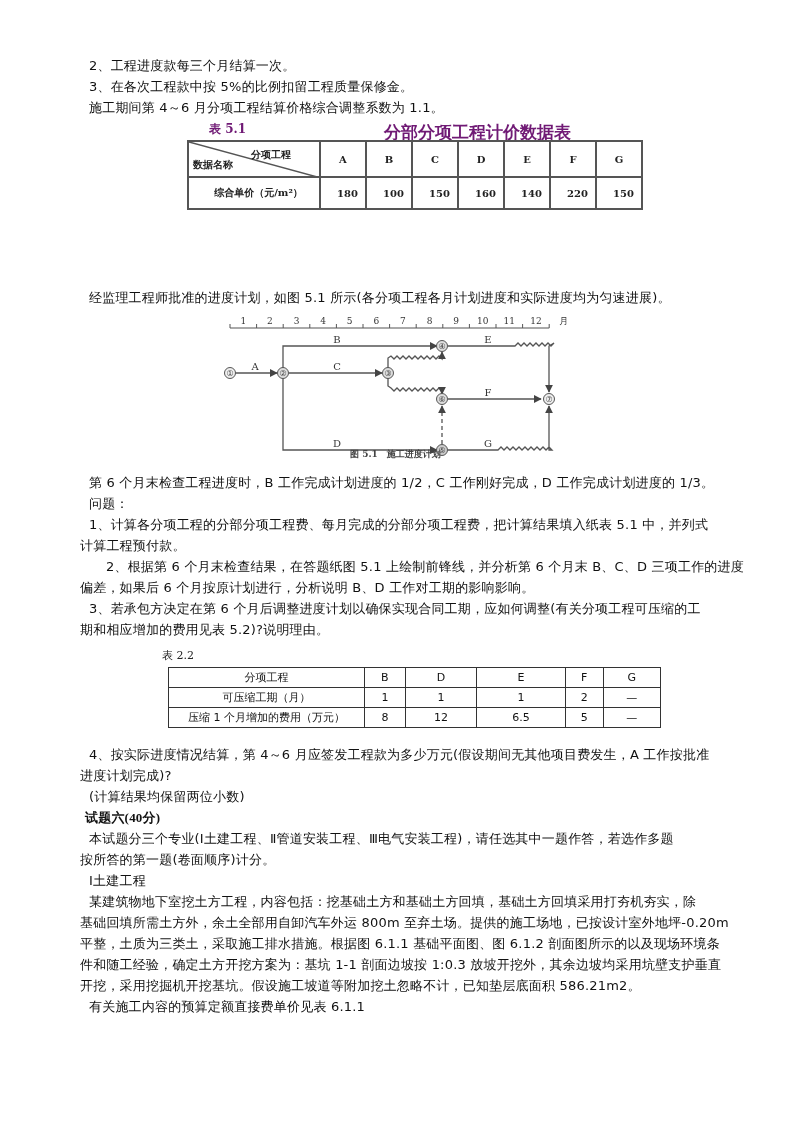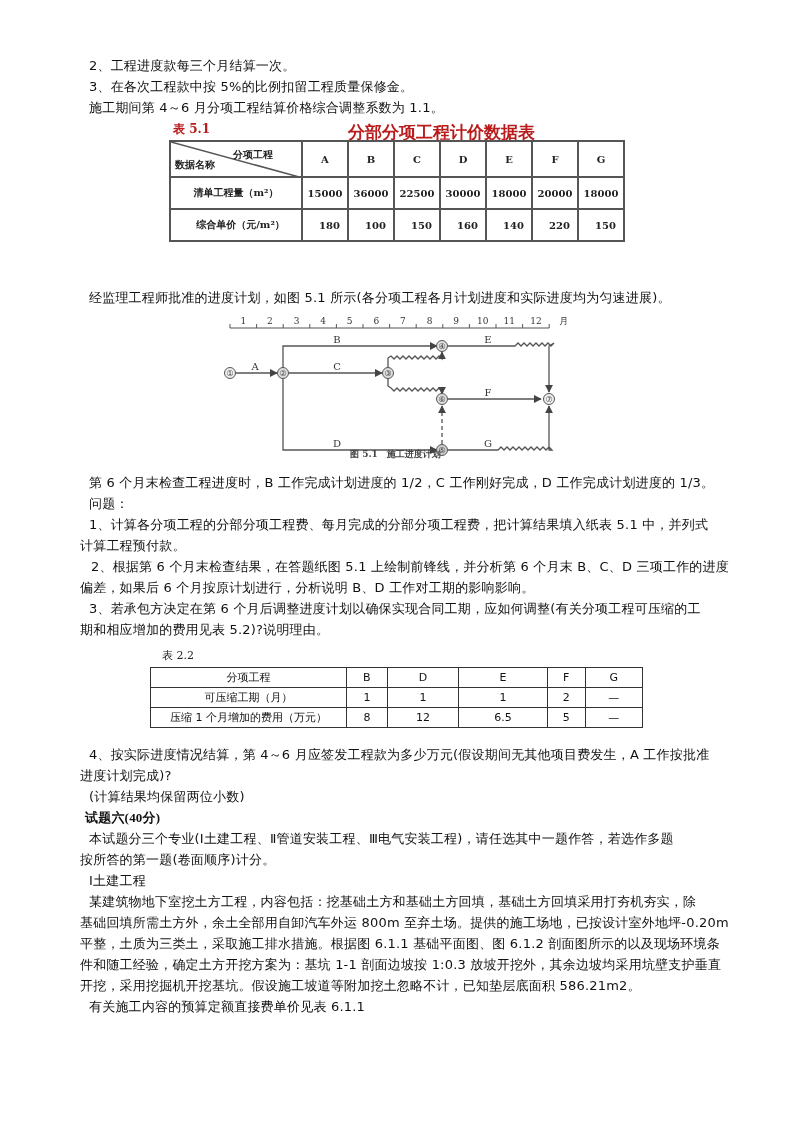--- a/index.html
+++ b/index.html
@@ -1,21 +1,21 @@
 <!DOCTYPE html>
 <html><head>
 <meta charset="utf-8">
 <style>
   html, body { margin:0; padding:0; background:#ffffff; }
   body { width:794px; height:1123px; position:relative; overflow:hidden;
          font-family:"DejaVu Sans", sans-serif; color:#111; }
   .line { position:absolute; font-size:13px; line-height:20px; white-space:nowrap; letter-spacing:0.2px; }
   .bold { font-weight:bold; font-family:Liberation Serif, serif;text-align:right; }
-  .caption { position:absolute; font-family:"DejaVu Serif", serif; font-size:12px; color:#b91c1c; font-weight:bold; }
-  table { border-collapse:collapse; position:absolute; }
+  .caption { position:absolute; font-family:"DejaVu Serif", serif; font-size:12px; color:#701a75; font-weight:bold;margin-left:36px; }
+  table { border-collapse:collapse; position:absolute;margin-left:18px; }
   .t51 { left:169px; top:140px; width:456px; font-family:"DejaVu Serif", serif; font-size:10px; color:#222; font-weight:bold; }
   .t51 td { border:2px solid #555; text-align:center; height:34px; padding:0; }
   .t51 tr.r1 td { height:30px; }
   .t51 tr.r2 td { height:30px;padding-left:9px; }
   .t52 { left:150px; top:667px; width:493px; font-size:11px; font-family:"DejaVu Sans", sans-serif; color:#111; }
   .t52 td { border:1px solid #333; text-align:center; height:19px; padding:0; }
   .diag-cell { position:relative; }
   .diag-cell svg { position:absolute; left:0; top:0; }
   .diag-top { position:absolute; right:28px; top:6px; font-size:10px; }
   .diag-bot { position:absolute; left:4px; bottom:4px; font-size:10px;text-align:right; }
@@ -41,30 +41,20 @@
       <span class="diag-top">分项工程</span>
       <span class="diag-bot">数据名称</span>
     </td>
     <td>A</td>
     <td>B</td>
     <td>C</td>
     <td>D</td>
     <td>E</td>
     <td>F</td>
     <td>G</td>
-  </tr>
-  <tr class="r1">
-    <td>清单工程量（m²）</td>
-    <td>15000</td>
-    <td>36000</td>
-    <td>22500</td>
-    <td>30000</td>
-    <td>18000</td>
-    <td>20000</td>
-    <td>18000</td>
   </tr>
   <tr class="r2">
     <td>综合单价（元/m²）</td>
     <td>180</td>
     <td>100</td>
     <td>150</td>
     <td>160</td>
     <td>140</td>
     <td>220</td>
     <td>150</td>
@@ -158,21 +148,21 @@
     <text x="273" y="84">F</text>
     <text x="273" y="135">G</text>
   </g>
   <text x="135" y="145" font-size="9" fill="#444" font-weight="bold">图 5.1　施工进度计划</text>
 </svg>
 
 <div class="line" style="left:89px;top:473px">第 6 个月末检查工程进度时，B 工作完成计划进度的 1/2，C 工作刚好完成，D 工作完成计划进度的 1/3。</div>
 <div class="line" style="left:89px;top:494px">问题：</div>
 <div class="line" style="left:89px;top:515px">1、计算各分项工程的分部分项工程费、每月完成的分部分项工程费，把计算结果填入纸表 5.1 中，并列式</div>
 <div class="line" style="left:80px;top:536px">计算工程预付款。</div>
-<div class="line" style="left:91px;top:557px">2、根据第 6 个月末检查结果，在答题纸图 5.1 上绘制前锋线，并分析第 6 个月末 B、C、D 三项工作的进度</div>
+<div class="line" style="left:106px;top:557px">2、根据第 6 个月末检查结果，在答题纸图 5.1 上绘制前锋线，并分析第 6 个月末 B、C、D 三项工作的进度</div>
 <div class="line" style="left:80px;top:578px">偏差，如果后 6 个月按原计划进行，分析说明 B、D 工作对工期的影响影响。</div>
 <div class="line" style="left:89px;top:599px">3、若承包方决定在第 6 个月后调整进度计划以确保实现合同工期，应如何调整(有关分项工程可压缩的工</div>
 <div class="line" style="left:80px;top:620px">期和相应增加的费用见表 5.2)?说明理由。</div>
 
 <div style="position:absolute;left:162px;top:648px;font-size:11px;font-family:'DejaVu Serif',serif;color:#222">表 2.2</div>
 <table class="t52">
   <tbody>
       <tr>
     <td style="width:195px">分项工程</td>
     <td>B</td>

